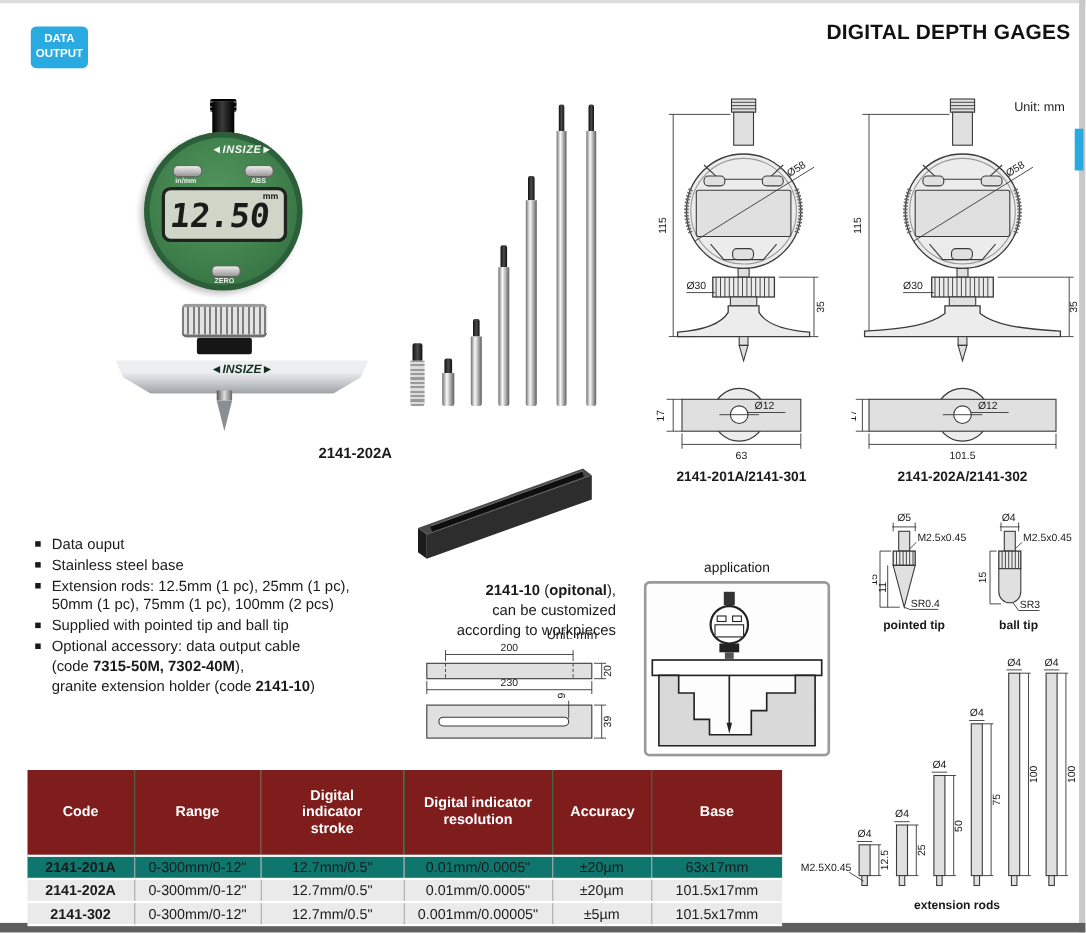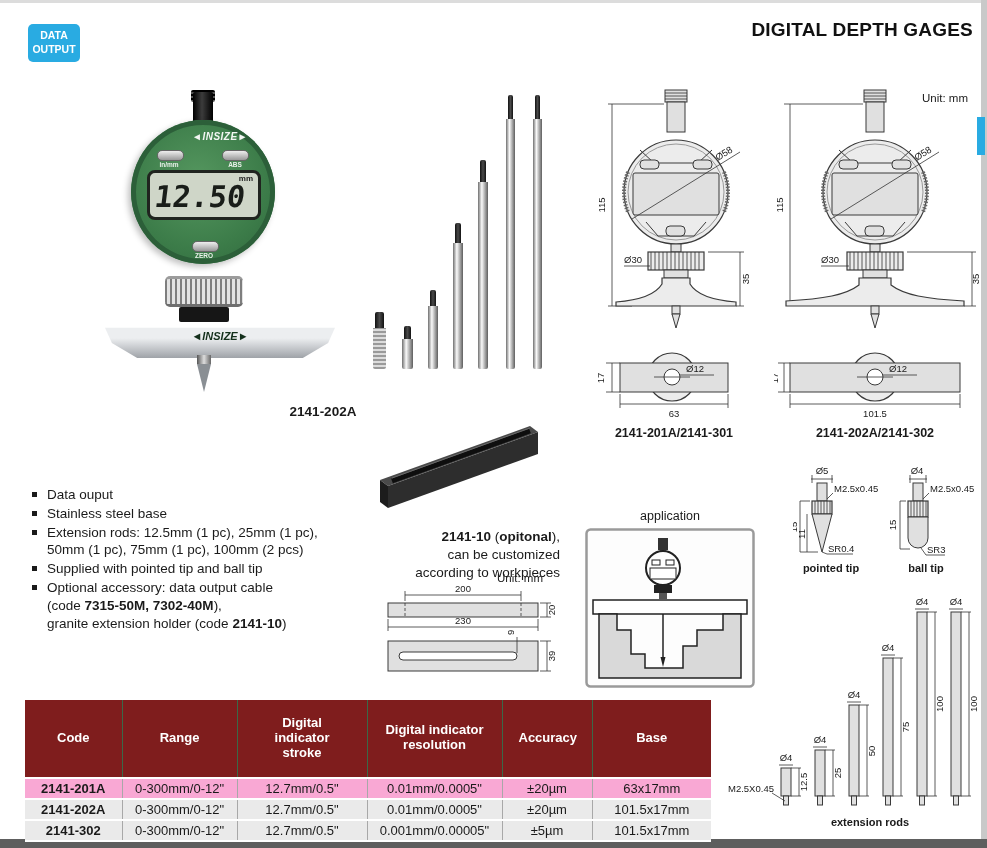--- a/index.html
+++ b/index.html
@@ -62,21 +62,21 @@
   
   .gr-cap{left:372px;top:528px;width:188px;text-align:right;font-size:13.5px;line-height:1.35;}
   .app-lbl{left:585px;top:509px;width:170px;text-align:center;font-size:12.5px;}
   
   .spec{position:absolute;left:25px;top:700px;width:686px;border-collapse:collapse;table-layout:fixed;font-size:13px;}
   .spec th{background:#7f1d1d;color:#fff;font-weight:bold;height:38px;text-align:center;
            vertical-align:middle;white-space:pre-line;line-height:1.15;padding:16px;
            border-right:1px solid #3a6848;border-bottom:2px solid #fff;}
   .spec td{height:19px;text-align:center;padding:0;border-right:1px solid #a8a8a8;border-bottom:2px solid #fff;}
   .spec th:last-child,.spec td:last-child{border-right:none;}
-  .spec tr.odd td{background:#f9a8d4;}
+  .spec tr.odd td{background:#0f766e;}
   .spec tr.even td{background:#eaeaea;}
   .spec td.code{font-weight:bold;}
   
   svg text{font-family:"Liberation Sans",sans-serif;font-size:9.5px;fill:#1a1a1a;}
   svg .mlabel{font-size:12.5px;font-weight:bold;}
   svg .blabel{font-size:11px;font-weight:bold;}
   svg .out{fill:#ececec;stroke:#3a3a3a;stroke-width:1.2;}
   svg .out2{fill:#e0e0e0;stroke:#3a3a3a;stroke-width:1;}
   svg .dim{stroke:#333;stroke-width:.8;fill:none;}
   svg .ln{stroke:#3a3a3a;stroke-width:1;fill:none;}

